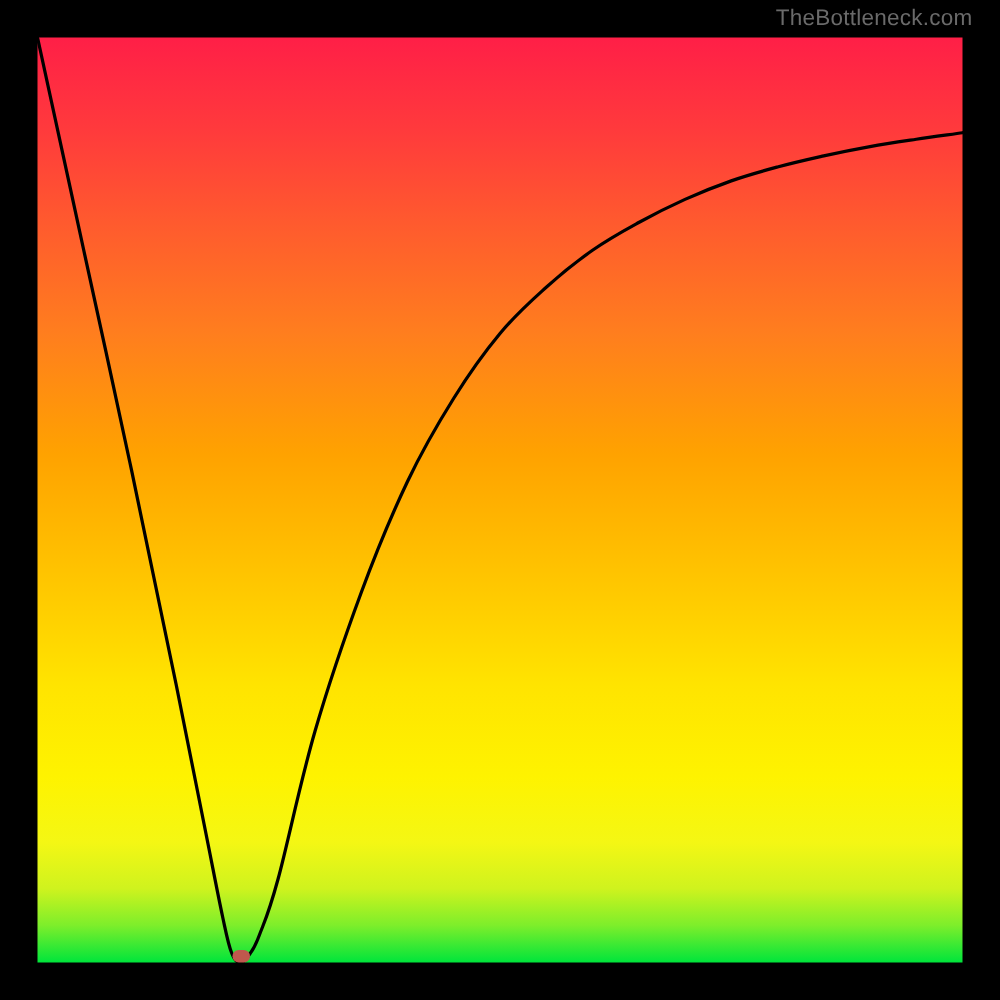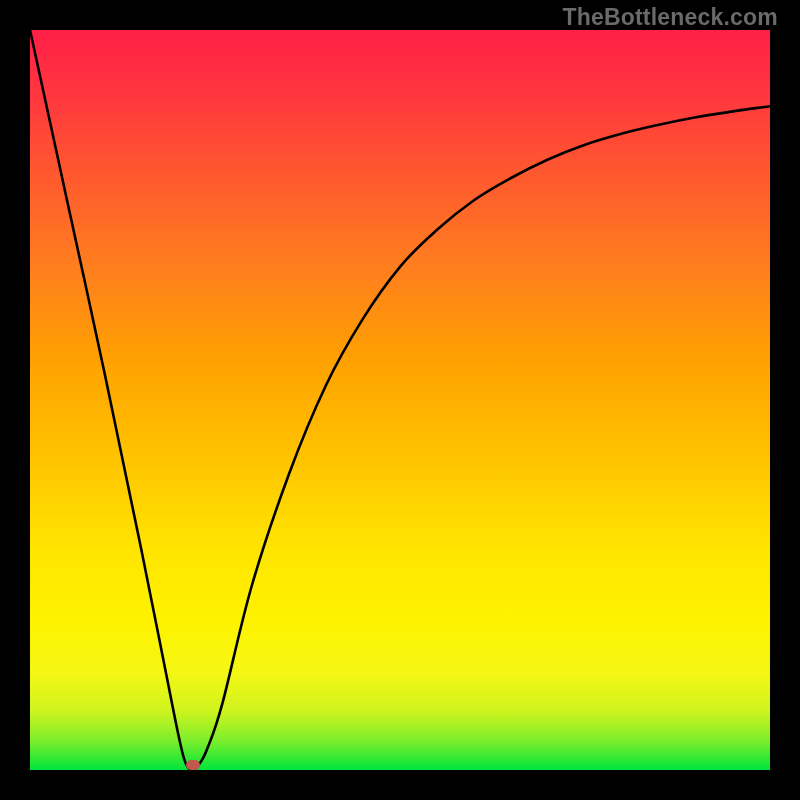--- a/index.html
+++ b/index.html
@@ -14,22 +14,22 @@
   .frame {
     position: relative;
     width: 800px;
     height: 800px;
     background: #000;
   }
   .attribution {
     position: absolute;
     top: 4px;
     right: 22px;
-    font-size: 23px;
-    font-weight: 700;
+    font-size: 18px;
+    font-weight: 400;
     color: #6a6a6a;
     letter-spacing: 0.2px;
   }
   .plot-area {
     position: absolute;
     left: 30px;
     top: 30px;
     width: 740px;
     height: 740px;
     

